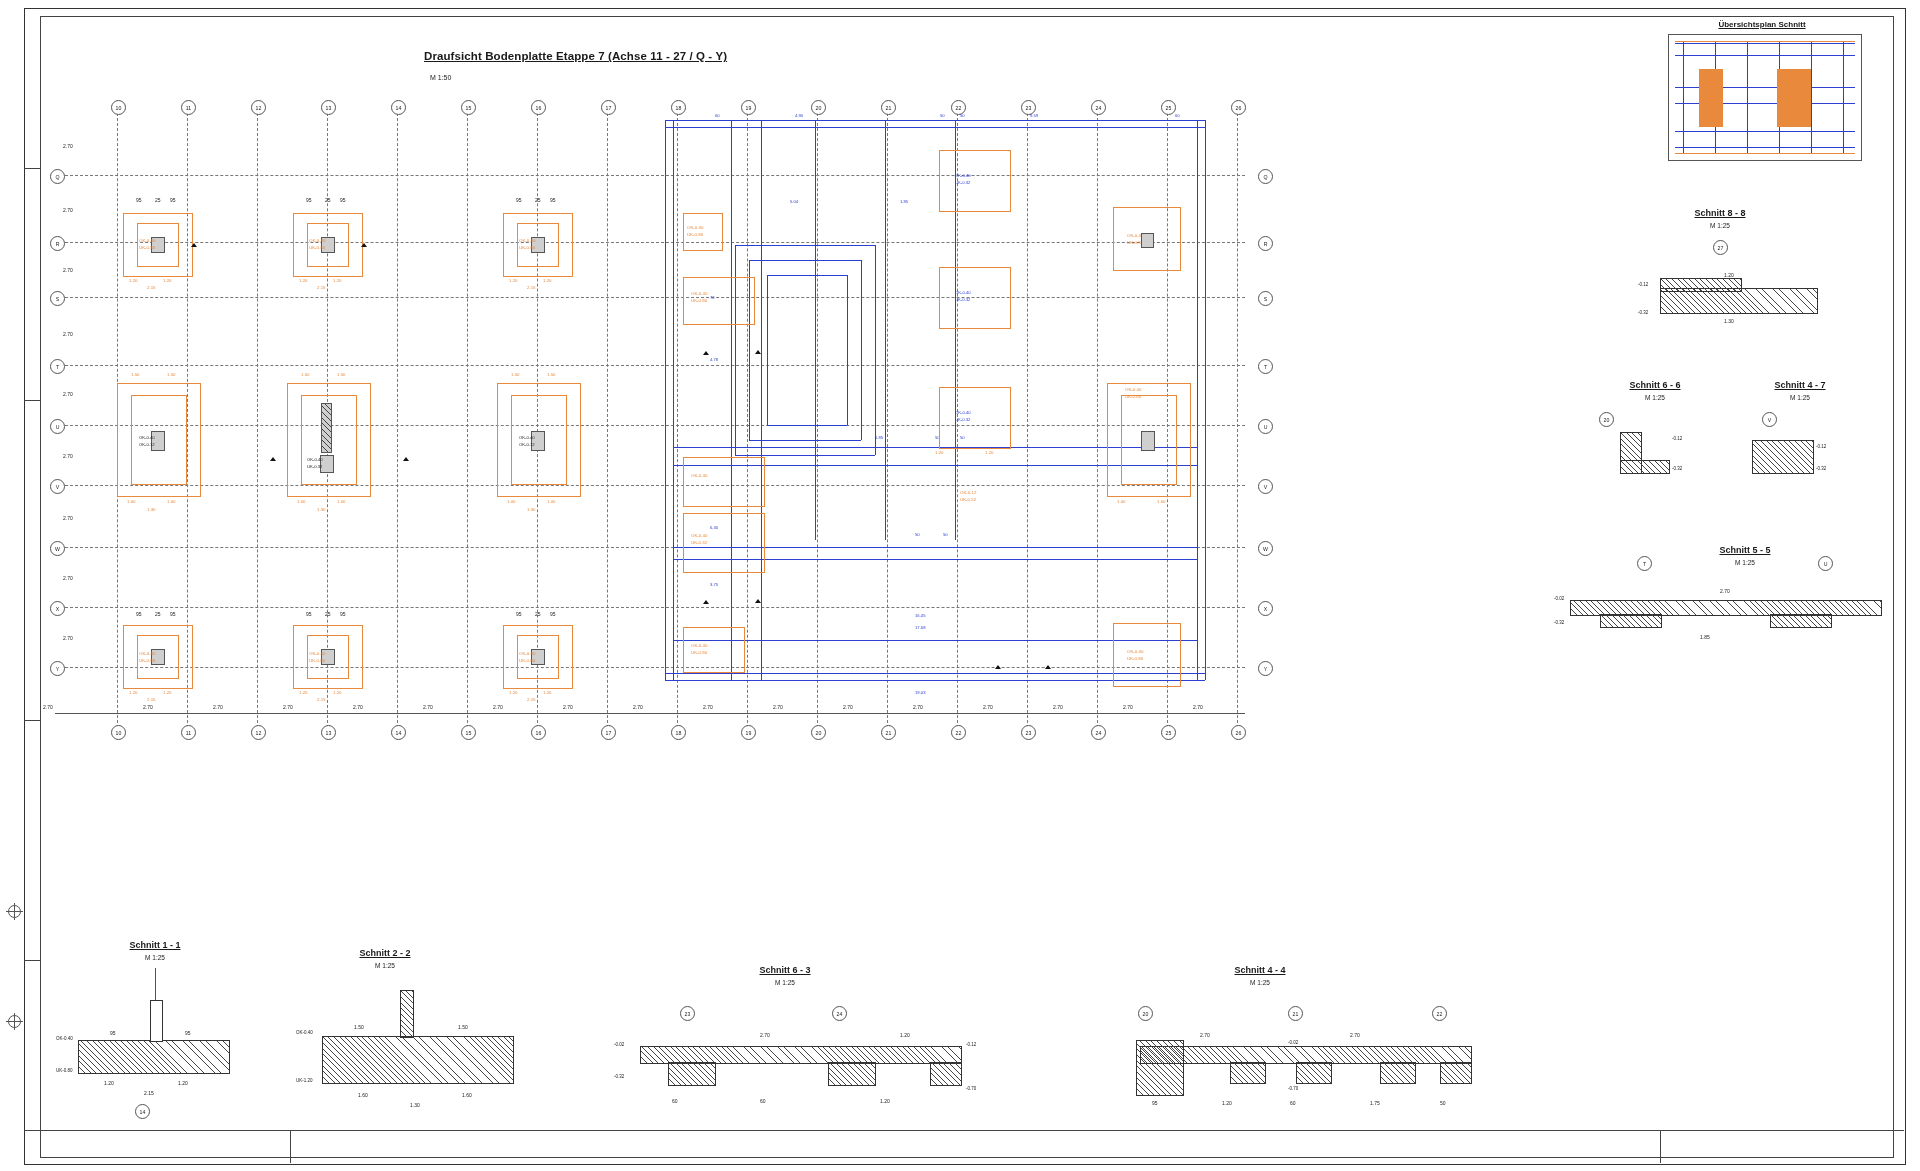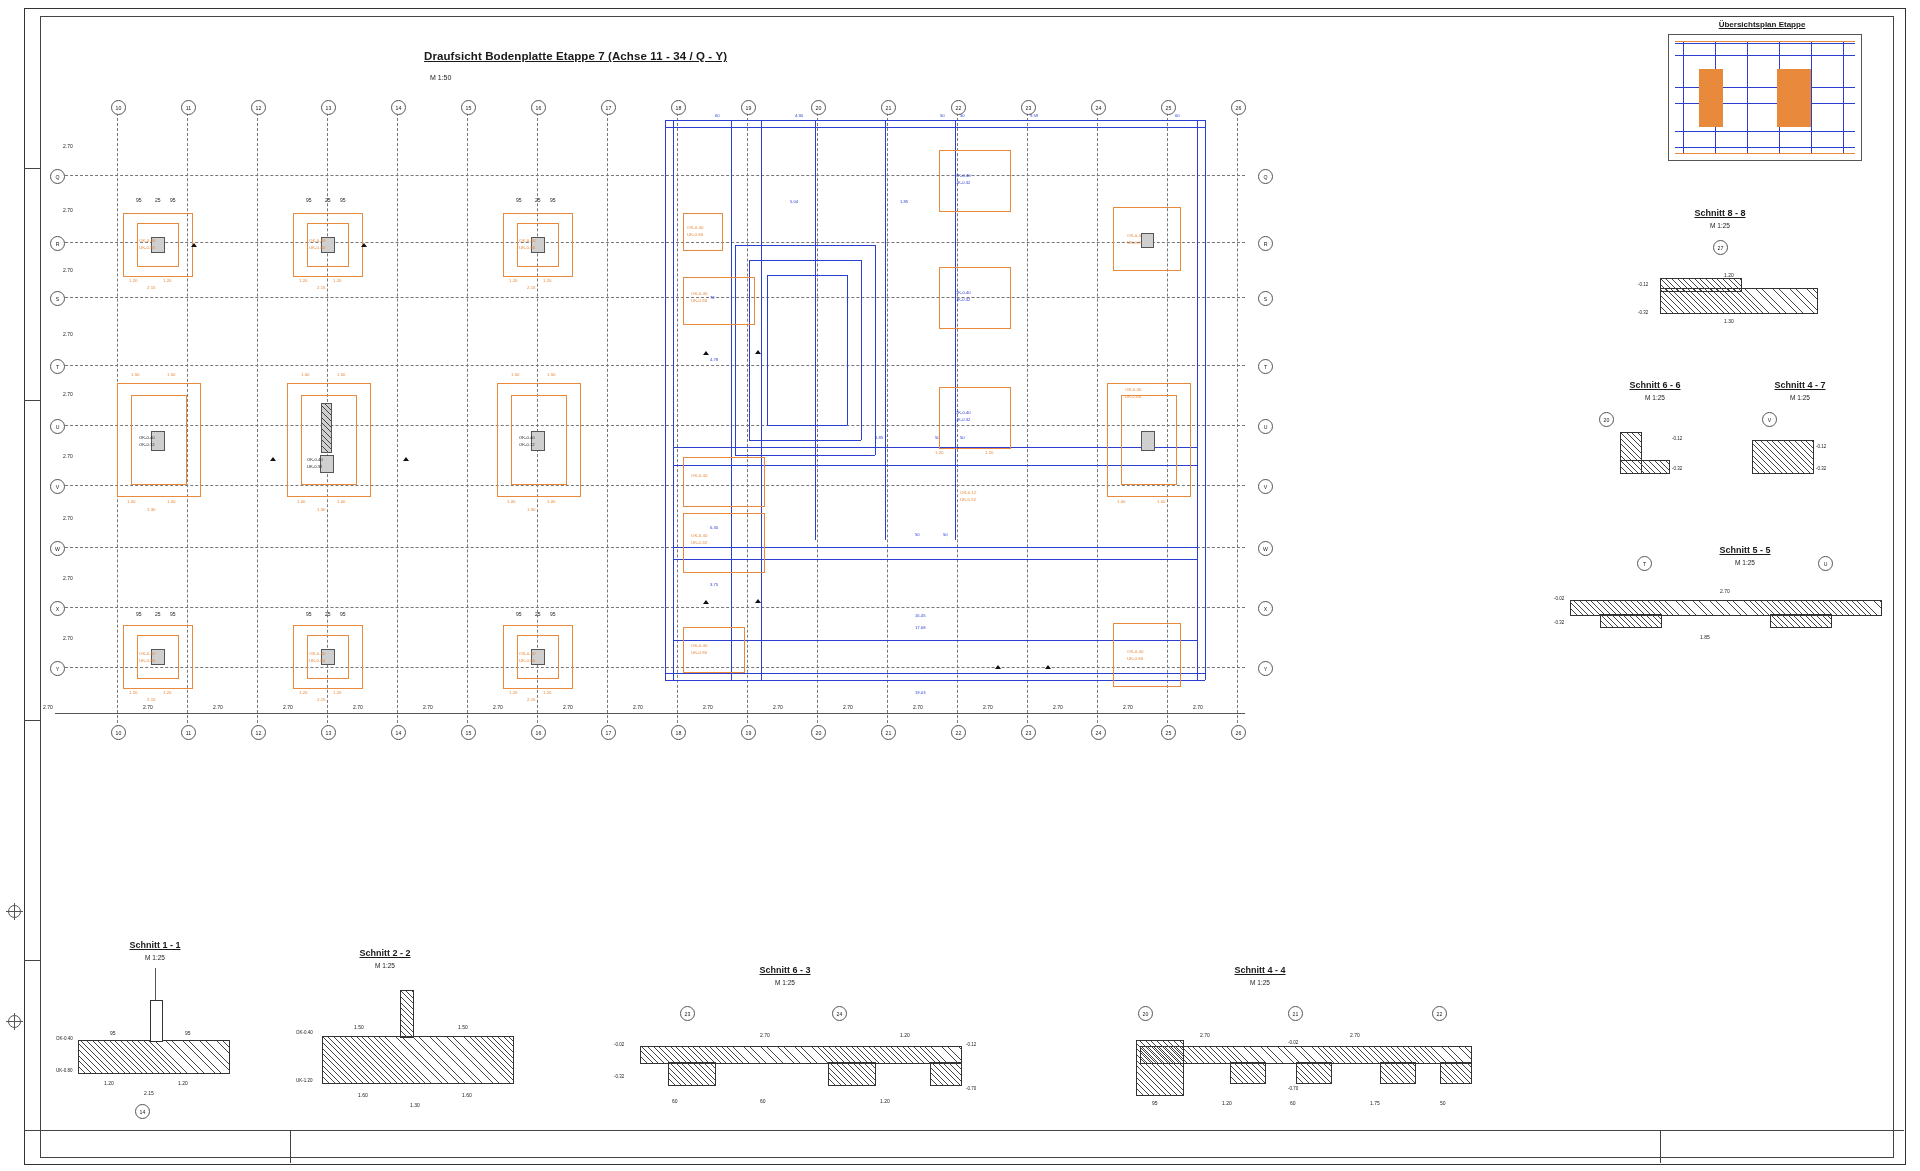--- a/index.html
+++ b/index.html
@@ -57,21 +57,21 @@
   <div class="hline" style="left:24px;top:400px;width:16px;"></div>
   <div class="hline" style="left:24px;top:720px;width:16px;"></div>
   <div class="hline" style="left:24px;top:960px;width:16px;"></div>
   <div class="hline" style="left:24px;top:1130px;width:1880px;"></div>
   <div class="vline" style="left:290px;top:1130px;height:33px;"></div>
   <div class="vline" style="left:1660px;top:1130px;height:33px;"></div>
 
   <div class="reg" style="left:8px;top:905px;"></div>
   <div class="reg" style="left:8px;top:1015px;"></div>
 
-  <div class="title-main" style="left:424px;top:50px;">Draufsicht Bodenplatte Etappe 7 (Achse 11 - 34 / Q - Y)</div>
+  <div class="title-main" style="left:424px;top:50px;">Draufsicht Bodenplatte Etappe 7 (Achse 11 - 27 / Q - Y)</div>
   <div class="scale-lbl" style="left:430px;top:74px;">M 1:50</div>
 
   <div class="plan">
 
     <div class="grid-line-v" style="left:62px;top:18px;"></div>
     <div class="grid-line-v" style="left:132px;top:18px;"></div>
     <div class="grid-line-v" style="left:202px;top:18px;"></div>
     <div class="grid-line-v" style="left:272px;top:18px;"></div>
     <div class="grid-line-v" style="left:342px;top:18px;"></div>
     <div class="grid-line-v" style="left:412px;top:18px;"></div>
@@ -392,21 +392,21 @@
     <div class="o-txt" style="left:1072px;top:561px;">UK-0.80</div>
 
     <div class="marktri" style="left:648px;top:256px;"></div>
     <div class="marktri" style="left:648px;top:505px;"></div>
     <div class="marktri" style="left:700px;top:255px;"></div>
     <div class="marktri" style="left:700px;top:504px;"></div>
     <div class="marktri" style="left:940px;top:570px;"></div>
     <div class="marktri" style="left:990px;top:570px;"></div>
   </div>
 
-  <div class="ov-title" style="left:1672px;top:20px;width:180px;">Übersichtsplan Etappe</div>
+  <div class="ov-title" style="left:1672px;top:20px;width:180px;">Übersichtsplan Schnitt</div>
   <div class="ov-box" style="left:1668px;top:34px;width:192px;height:125px;">
     <div class="ov-h" style="left:6px;top:8px;width:180px;"></div>
     <div class="ov-h" style="left:6px;top:20px;width:180px;"></div>
     <div class="ov-h" style="left:6px;top:52px;width:180px;"></div>
     <div class="ov-h" style="left:6px;top:68px;width:180px;"></div>
     <div class="ov-h" style="left:6px;top:96px;width:180px;"></div>
     <div class="ov-h" style="left:6px;top:112px;width:180px;"></div>
     <div class="ov-v" style="left:14px;top:6px;height:113px;"></div>
     <div class="ov-v" style="left:46px;top:6px;height:113px;"></div>
     <div class="ov-v" style="left:78px;top:6px;height:113px;"></div>

